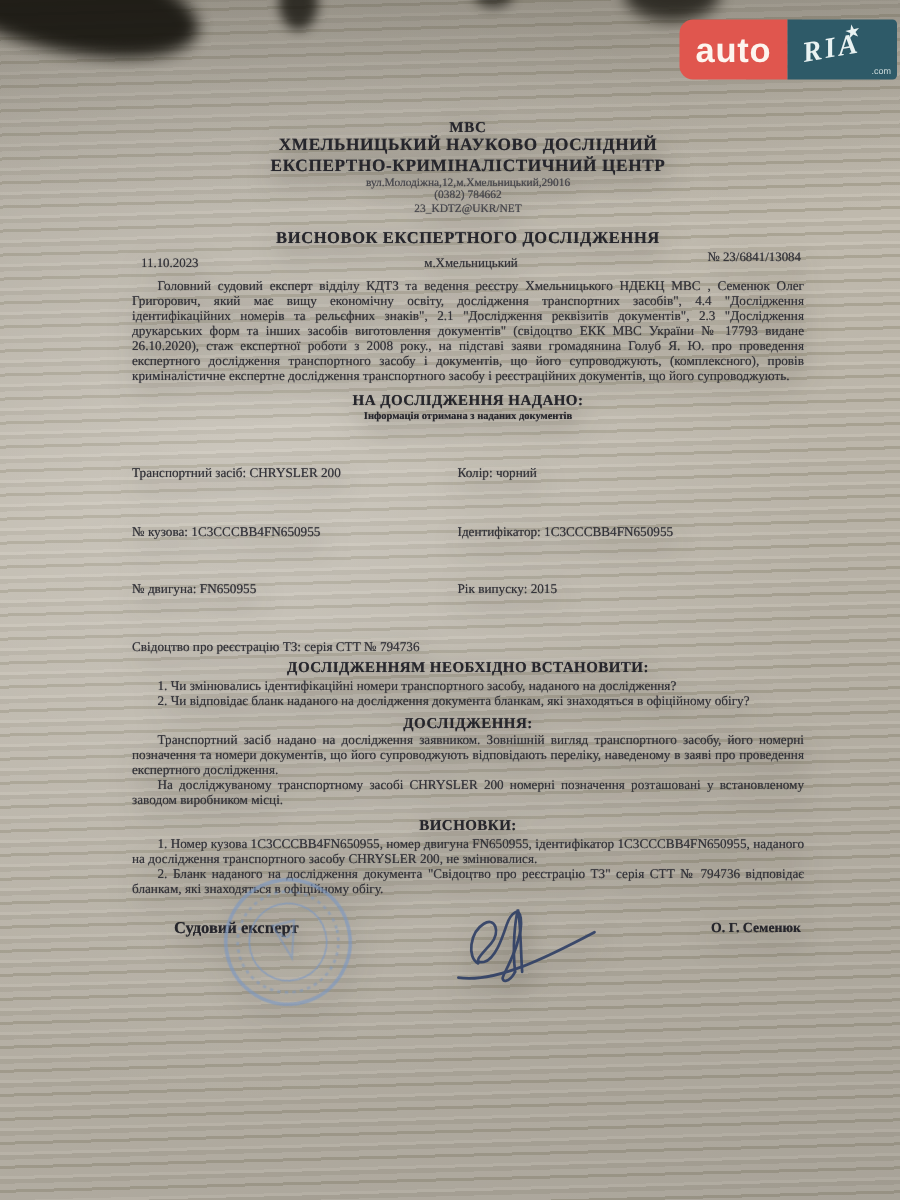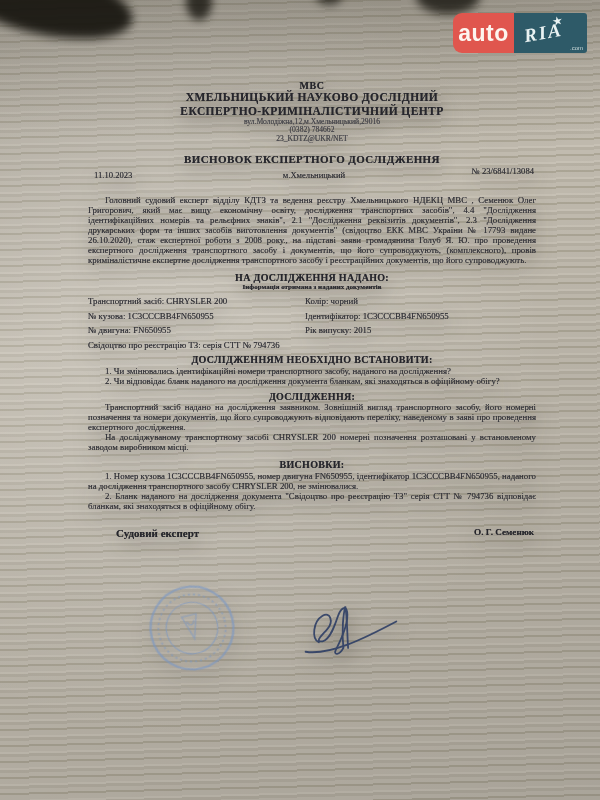--- a/index.html
+++ b/index.html
@@ -37,39 +37,39 @@
   .b{font-weight:bold;color:#26262c;}
   .org1{font-size:10px;letter-spacing:.5px;}
   .org2{font-size:11.5px;letter-spacing:.4px;}
   .small{font-size:7.6px;color:#4a4a50;}
   .doc-title{font-size:11px;letter-spacing:.4px;margin-top:9px;}
   .meta{display:flex;margin-top:6px;font-size:8.6px;}
   .meta span:nth-child(1){flex:1;text-align:left;padding-left:6px;}
   .meta span:nth-child(2){flex:1.4;text-align:center;}
   .meta span:nth-child(3){flex:1;text-align:right;padding-right:2px;position:relative;top:-4px;}
   .para{text-align:justify;text-indent:17px;margin:0;}
-  .intro{margin-top:14px;}
+  .intro{margin-top:4px;}
   .sec-h{font-size:10px;letter-spacing:.3px;text-align:center;}
   .sub-h{font-size:7px;text-align:center;margin-top:1px;}
   .mt7{margin-top:7px;} .mt5{margin-top:5px;} .mt3{margin-top:3px;}
   .rows{margin-top:4px;}
   .frow{display:grid;grid-template-columns:217px 1fr;margin-bottom:4.5px;}
-  .frow .cell{padding-right:14px;}
+  .frow .cell{padding-right:14px;margin-top:24px;}
   .frow.last .cell{max-width:198px;}
   .sig-row{display:flex;justify-content:space-between;margin-top:16px;position:relative;}
   .sig-role{padding-left:28px;font-size:11px;}
   .sig-name{font-size:9.2px;padding-right:2px;}
   
   .stamp{position:absolute;left:146px;top:582px;width:92px;height:92px;
     opacity:.62;transform:rotate(-14deg);filter:blur(.5px);}
   .signature{position:absolute;left:298px;top:592px;width:104px;height:76px;opacity:.88;}
   
   .wm{position:absolute;left:453px;top:13px;display:flex;z-index:5;
     font-family:"Liberation Sans","DejaVu Sans",sans-serif;}
-  .wm-auto{width:61px;height:40px;background:#e0564e;border-radius:9px 0 0 9px;
+  .wm-auto{width:72px;height:40px;background:#e0564e;border-radius:9px 0 0 9px;
     display:flex;align-items:center;justify-content:center;
     color:#fdf5ef;font-size:23px;font-weight:bold;letter-spacing:.5px;}
   .wm-ria{width:73px;height:40px;background:#2e5a68;border-radius:0 3px 3px 0;
     position:relative;overflow:hidden;}
   .wm-ria .ria{position:absolute;left:10px;top:9px;color:#e9f2f2;
     font-family:"Liberation Serif",serif;font-weight:bold;font-style:italic;
     font-size:19px;letter-spacing:2px;transform:rotate(-10deg);}
   .wm-ria .star{position:absolute;left:38px;top:1px;color:#e9f2f2;font-size:12px;
     transform:rotate(-12deg);}
   .wm-ria .com{position:absolute;right:4px;bottom:2px;color:#cfdddd;font-size:6px;}

